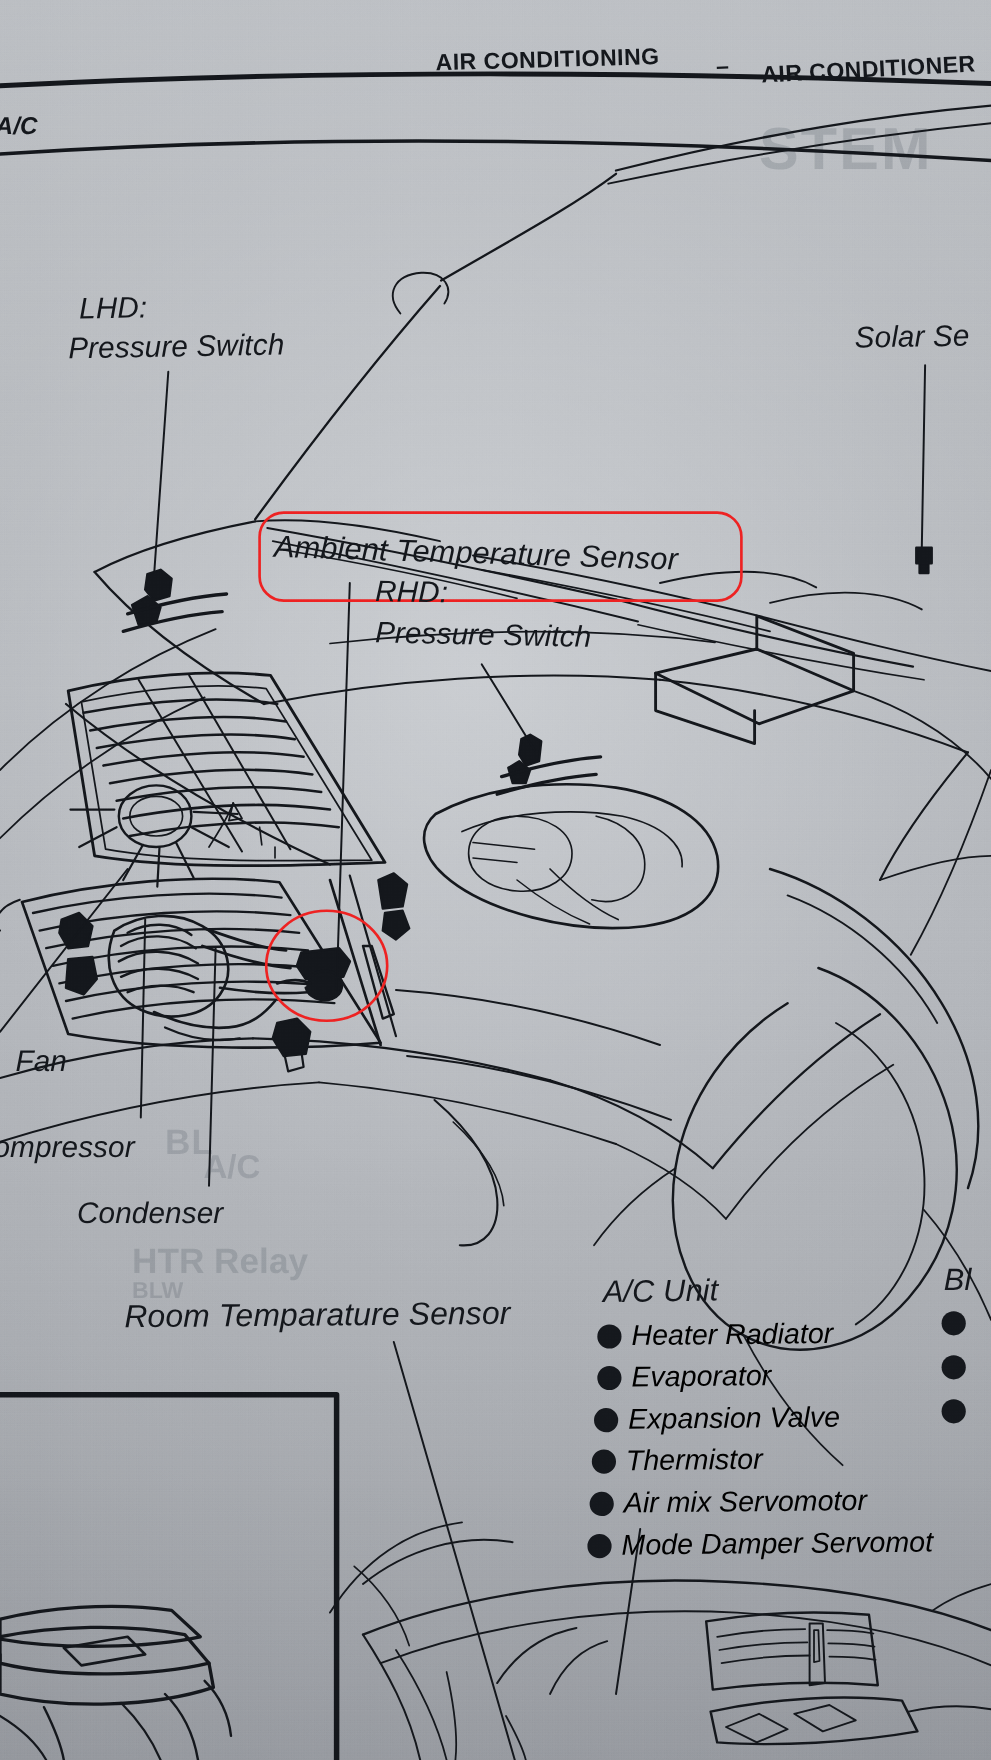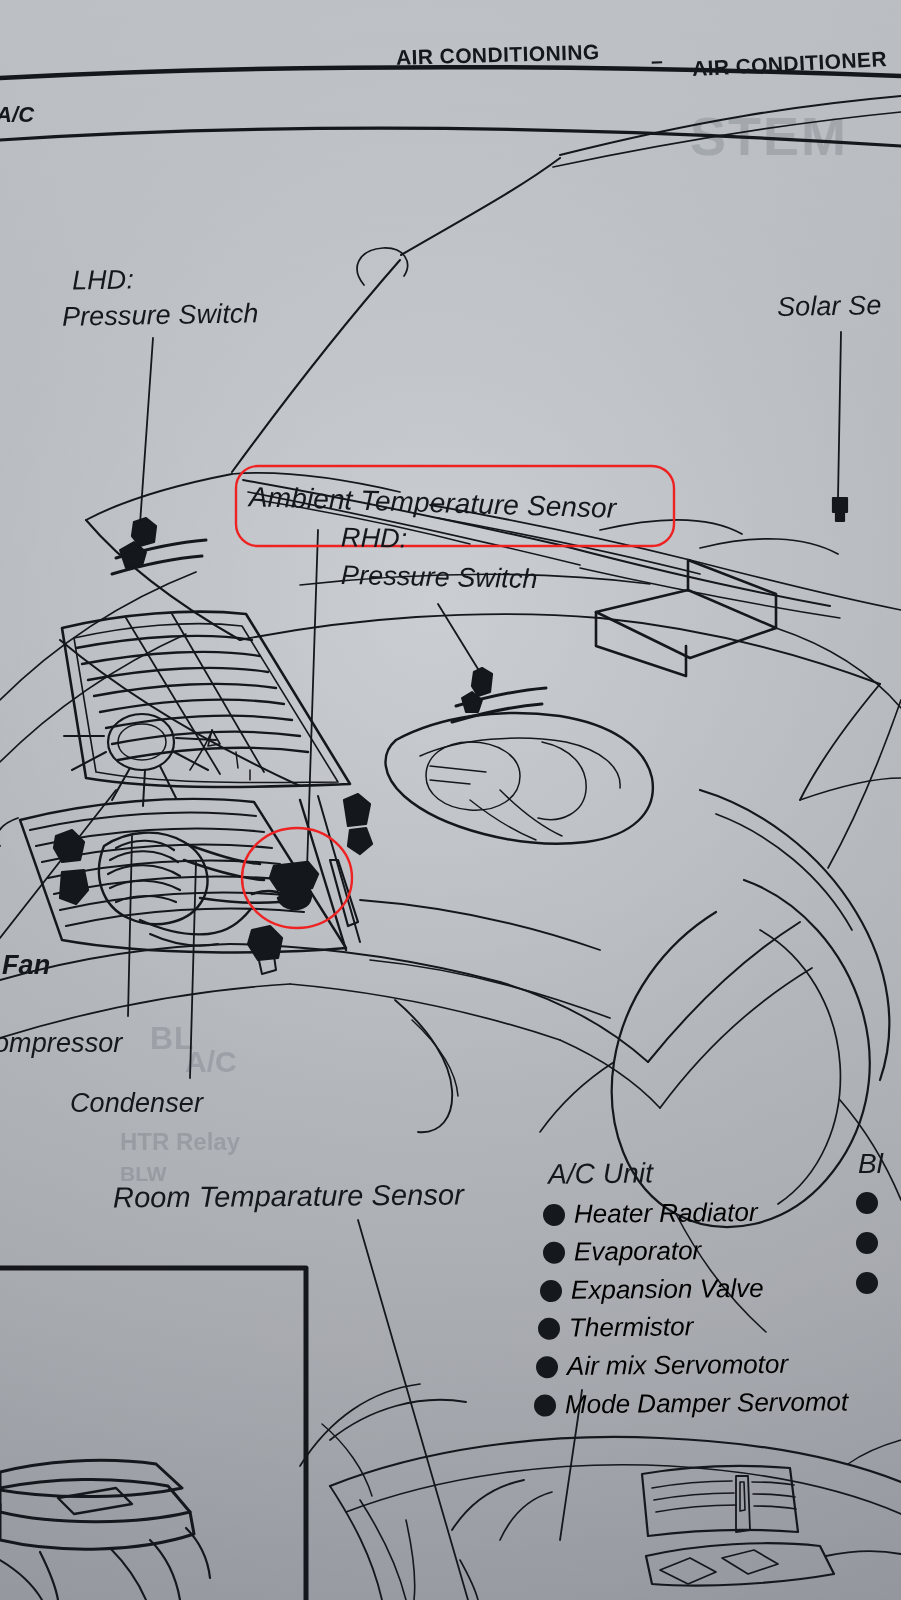--- a/index.html
+++ b/index.html
@@ -44,21 +44,21 @@
 </head>
 <body>
 
 <div id="page">
 
   <div id="paper-tone"></div>
 
   <div class="ghost" style="left:690px;top:105px;font-size:54px;letter-spacing:2px;">STEM</div>
   <div class="ghost" style="left:150px;top:1020px;font-size:32px;letter-spacing:1px;">BL</div>
   <div class="ghost" style="left:185px;top:1045px;font-size:30px;">A/C</div>
-  <div class="ghost" style="left:120px;top:1128px;font-size:24px;">HTR Relay</div>
+  <div class="ghost" style="left:120px;top:1128px;font-size:32px;">HTR Relay</div>
   <div class="ghost" style="left:120px;top:1162px;font-size:21px;">BLW</div>
 
   <svg class="layer" viewBox="0 0 901 1600">
     <g fill="none" stroke="#14171c" stroke-linecap="round" stroke-linejoin="round">
 
       <path d="M0,78 C230,66 520,62 901,76" stroke-width="4.5"></path>
       <path d="M0,140 C230,125 530,122 901,146" stroke-width="3.2"></path>
 
       <path d="M560,155 C700,120 800,105 901,96" stroke-width="2.1"></path>
       <path d="M553,167 C690,138 800,122 901,112" stroke-width="1.7"></path>
@@ -281,21 +281,21 @@
   <div class="txt lbl" style="left:72px;top:265px;transform:rotate(-1deg);">LHD:</div>
   <div class="txt lbl" style="left:62px;top:300px;transform:rotate(-1deg);">Pressure Switch</div>
 
   <div class="txt lbl" style="left:777px;top:291px;transform:rotate(-1deg);">Solar Se</div>
 
   <div class="txt lbl" style="left:249px;top:487px;transform:rotate(1.8deg);font-size:28px;">Ambient Temperature Sensor</div>
 
   <div class="txt lbl" style="left:341px;top:523px;transform:rotate(1.2deg);">RHD:</div>
   <div class="txt lbl" style="left:341px;top:562px;transform:rotate(1.2deg);">Pressure Switch</div>
 
-  <div class="txt lbl" style="left:2px;top:950px;font-weight:bold;">Fan</div>
+  <div class="txt lbl" style="left:14px;top:950px;">Fan</div>
   <div class="txt lbl" style="left:-6px;top:1028px;">ompressor</div>
   <div class="txt lbl" style="left:70px;top:1088px;text-align:center;">Condenser</div>
 
   <div class="txt lbl" style="left:113px;top:1180px;transform:rotate(-0.5deg);font-size:29px;">Room Temparature Sensor</div>
 
   <div class="txt unit-title" style="left:548px;top:1158px;transform:rotate(-0.8deg);">A/C Unit</div>
 
   <div class="bullet-row" style="left:543px;top:1198px;transform:rotate(-0.6deg);">
     <span class="dot"></span>
     <span class="bullet-txt">Heater Radiator</span>

